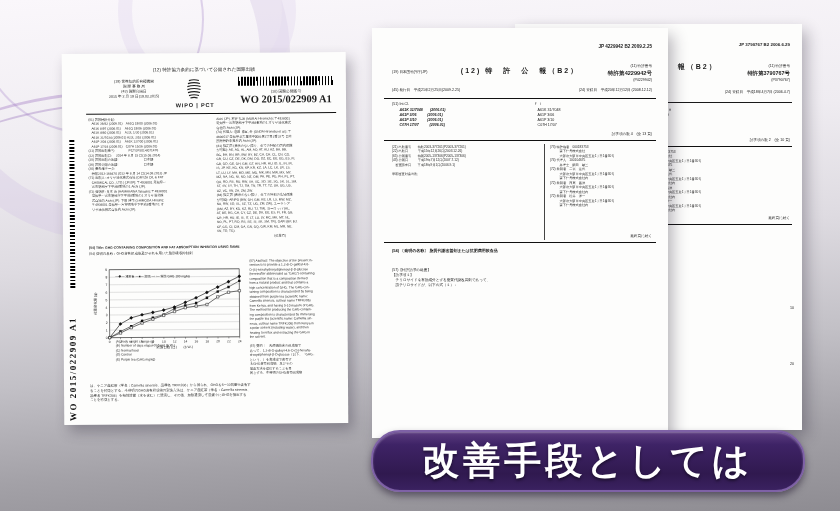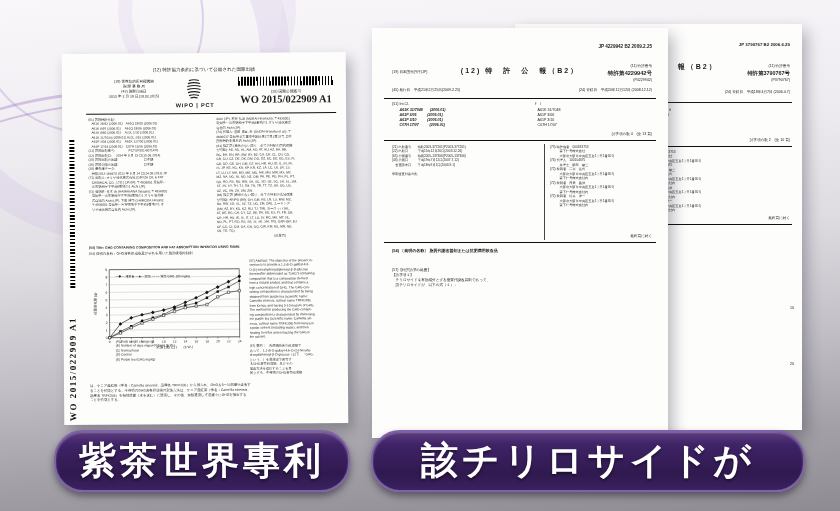--- a/index.html
+++ b/index.html
@@ -347,20 +347,17 @@
 製造方法を提供することを目
 的とする。本発明のGHG含有組成物</div>
     <div class="tiny jbox" style="left:26px;top:330px;width:252px;font-size:3.4px;">は、ケニア産紅茶（学名：Camellia sinensis、品種名 TRFK306）から得られ、GHGを5〜10質量%含有す
 ることを特徴とする。本発明のGHG含有組成物の製造方法は、ケニア産紅茶（学名：Camellia sinensis、
 品種名 TRFK306）を極性溶媒（水を含む）に浸漬し、その後、加熱還流して溶媒中にGHGを抽出する
 ことを特徴とする。</div>
     <div class="barcode-v" style="left:7px;top:86px;width:5px;height:148px;"></div>
     <div class="vtext" style="left:4px;top:242px;height:125px;">WO 2015/022909 A1</div>
   </div>
 
-  <div class="banner b-left">
-    <span>紫茶世界專利</span>
+  <div class="banner b-right">
+    <span>改善手段としては</span>
   </div>
-  <div class="banner b-right">
-    <span>該チリロサイドが</span>
-  </div>
 
 </div>
 
 </body></html>

